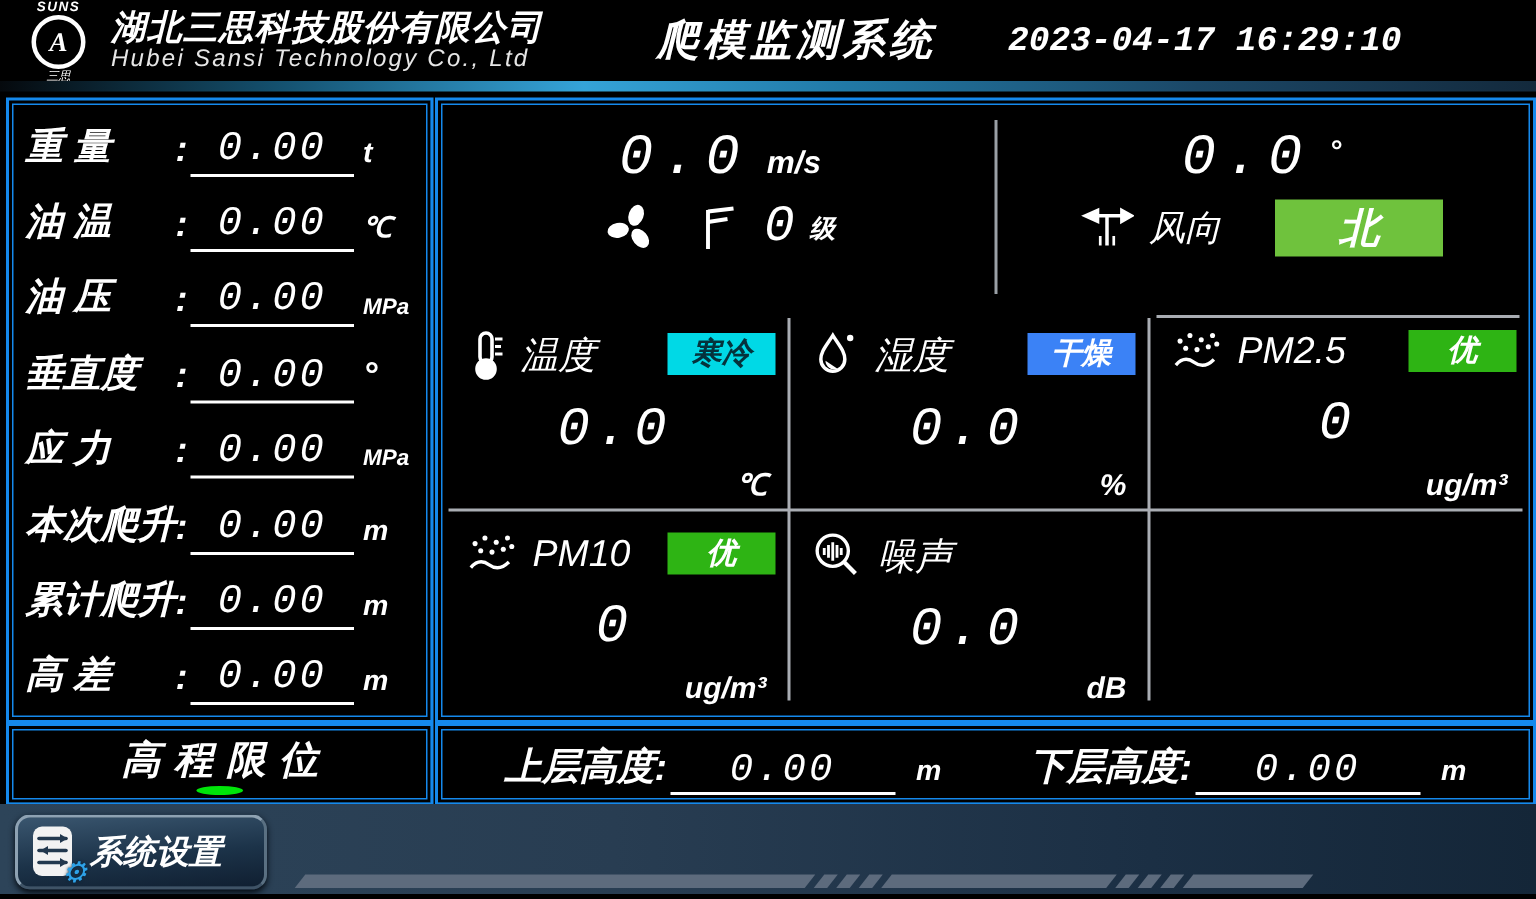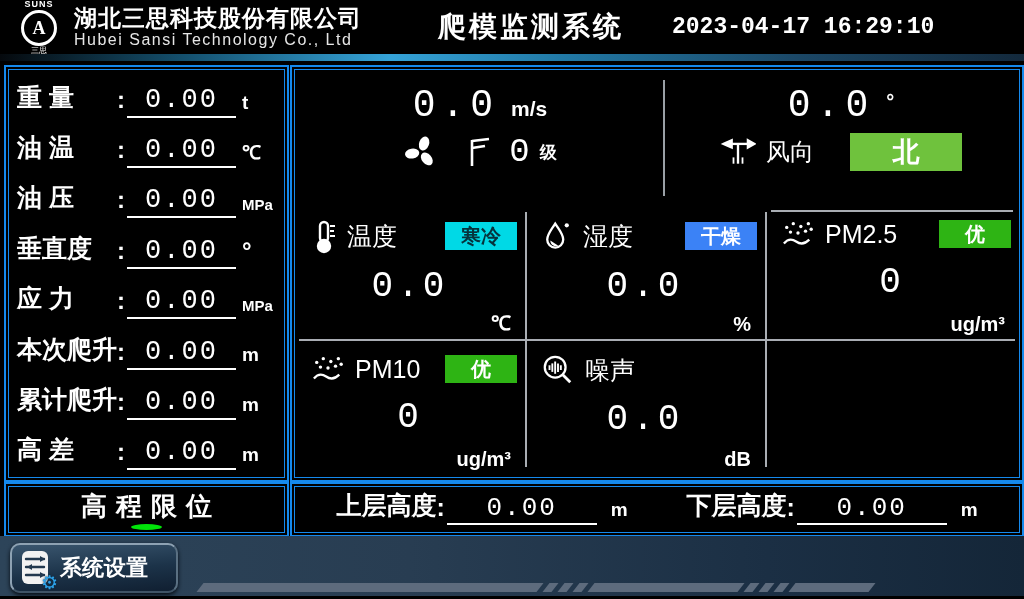--- a/index.html
+++ b/index.html
@@ -1,17 +1,17 @@
 <!DOCTYPE html>
 <html><head>
 <meta charset="utf-8">
 <style>
   html,body{margin:0;padding:0;background:#000;}
   body{font-family:"Liberation Sans",sans-serif;color:#fff;}
-  #stage{position:relative;width:1024px;height:599px;background:#000;overflow:hidden;}
+  #stage{position:relative;width:1024px;height:599px;background:#000;overflow:hidden;font-style:italic;}
 
   
   #header{position:absolute;left:0;top:0;width:1024px;height:54px;background:#000;
           display:flex;align-items:center;}
   .logo-wrap{margin-left:10px;width:58px;display:flex;flex-direction:column;align-items:center;line-height:1;}
   .logo-top{font-size:9px;font-weight:bold;letter-spacing:1px;}
   .logo-circle{width:30px;height:30px;border:3px solid #fff;border-radius:50%;
                display:flex;align-items:center;justify-content:center;margin:1px 0;}
   .logo-letter{font-size:18px;font-weight:bold;font-family:"Liberation Serif",serif;}
   .logo-bottom{font-size:8px;}
@@ -70,21 +70,21 @@
   .badge{margin-left:auto;margin-right:6px;min-width:64px;height:28px;line-height:28px;
          text-align:center;font-size:20px;font-weight:bold;padding:0 4px;}
   .cell-value{text-align:center;font-size:36px;font-family:"Liberation Mono",monospace;
               letter-spacing:4px;margin-top:12px;}
   .cell-unit{position:absolute;right:12px;bottom:2px;font-size:20px;font-weight:bold;}
 
   
   #limit-content{display:flex;align-items:center;justify-content:flex-end;height:100%;flex-direction:column;}
   .limit-label{font-size:26px;font-weight:bold;letter-spacing:9px;text-indent:9px;}
   .status-circle{width:31px;height:31px;border-radius:50%;}
-  #heights-content{display:flex;align-items:flex-start;justify-content:space-around;height:100%;padding:0 10px;}
+  #heights-content{display:flex;align-items:flex-end;justify-content:space-around;height:100%;padding:0 10px;}
   .hgroup{display:flex;align-items:flex-end;}
   .hlabel{font-size:25px;font-weight:bold;padding-bottom:3px;}
   .hvalue{width:150px;text-align:center;font-size:26px;letter-spacing:2px;
           font-family:"Liberation Mono",monospace;border-bottom:2px solid #fff;margin:0 8px 0 2px;}
   .hunit{font-size:19px;font-weight:bold;padding-bottom:4px;margin-left:6px;}
 
   
   #footer{position:absolute;left:0;top:536px;width:1024px;height:60px;
           background:linear-gradient(to right,#2d4459 0%,#283d52 40%,#1b2f44 75%,#142638 100%);}
   #footer-btn{position:absolute;left:10px;top:7px;width:148px;height:46px;border-radius:10px;

